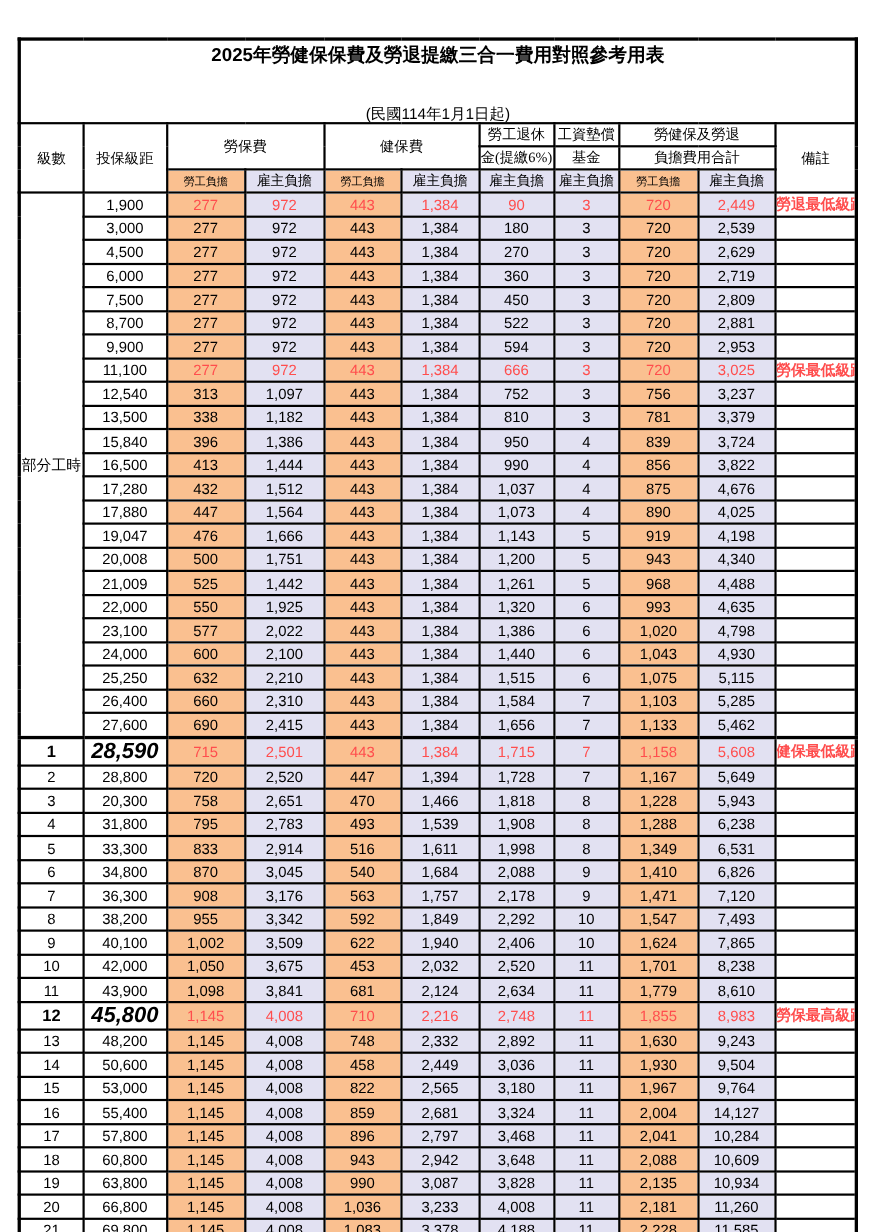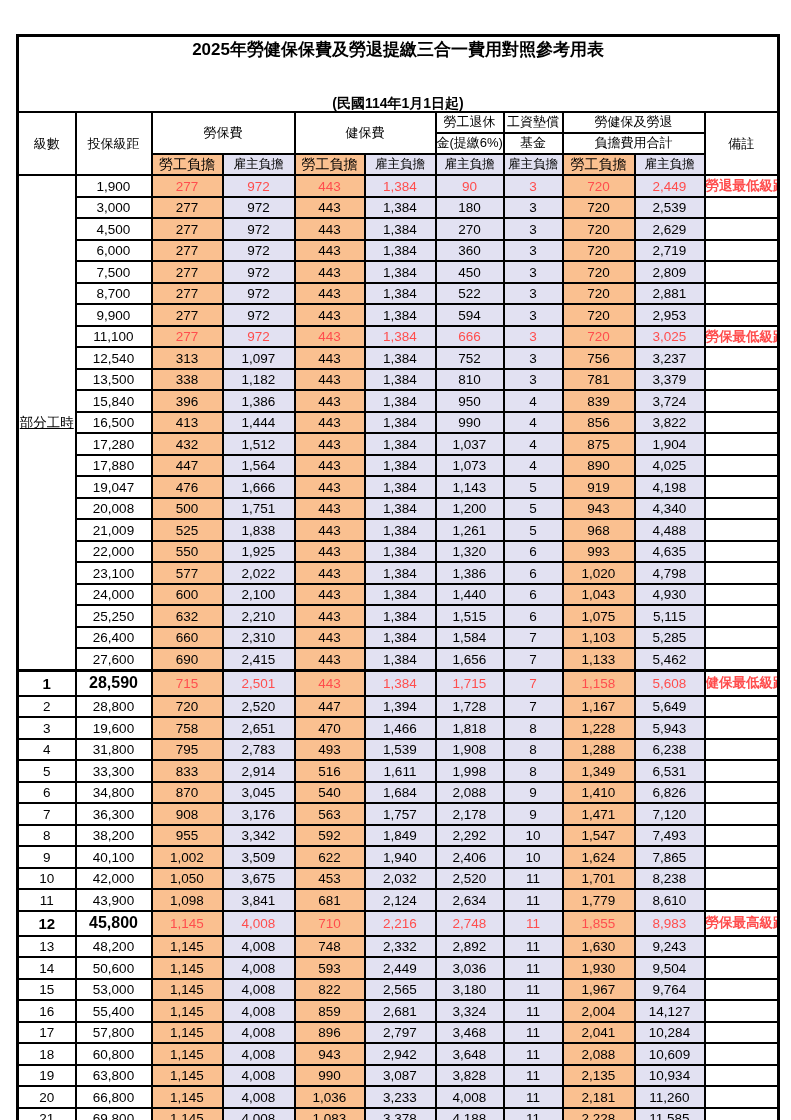--- a/index.html
+++ b/index.html
@@ -5,37 +5,37 @@
   :root{
     --emp:#FAC090; --empr:#E2E1F2; --red:#FF4D4D; --bd:#000;
   }
   html,body{margin:0;padding:0;background:#fff;}
   body{width:791px;height:1120px;font-family:"Liberation Sans","DejaVu Sans",sans-serif;color:#000;}
   .sheet{padding:34px 0 0 16px;}
   table{border-collapse:collapse;table-layout:fixed;width:761px;border:3px solid var(--bd);}
   td{border:2px solid var(--bd);padding:0;text-align:center;vertical-align:middle;overflow:hidden;white-space:nowrap;}
   .title-cell{height:50px;background:#fff;}
   .title{font-size:17px;font-weight:bold;line-height:1.5;}
-  .subtitle{font-size:14px;font-weight:bold;line-height:1.2;margin-top:32px;}
+  .subtitle{font-size:14px;font-weight:normal;line-height:1.2;margin-top:32px;}
   .h-cell{font-size:13px;height:19px;background:#fff;}
-  .h2line{line-height:1.15;}
-  .sub-emp{background:var(--emp);font-size:14px;height:19px;}
+  .h2line{line-height:1.15;font-family:Liberation Serif, serif;}
+  .sub-emp{background:var(--emp);font-size:10px;height:19px;}
   .sub-empr{background:var(--empr);font-size:12.5px;height:19px;}
   tr.data td{height:19.5px;font-size:13.5px;}
   tr.data td.emp{background:var(--emp);}
   tr.data td.empr{background:var(--empr);}
   tr.data td.level, tr.data td.bracket, tr.data td.note-cell{background:#fff;}
   td.bracket{font-size:14px;}
   td.note-cell{color:var(--red);font-weight:bold;font-size:10.5px;}
   tr.hl td.val{color:var(--red);}
   tr.emph td{height:23px;}
-  tr.emph td.bracket{font-weight:bold;font-size:16px;}
+  tr.emph td.bracket{font-weight:bold;font-size:20px;font-style:italic;}
   tr.emph td.level{font-weight:bold;font-size:15px;}
   tr.sep-top td{border-top:3px solid var(--bd);}
-  td.pt{font-size:13px;text-decoration:underline;}
+  td.pt{font-size:13px;}
 </style>
 </head>
 <body>
 
 <div class="sheet">
   <table>
     <colgroup>
       <col style="width:58px">
         <col style="width:76px">
       <col style="width:71px">
@@ -229,21 +229,21 @@
         </tr>
         <tr class="data">
           <td class="bracket">17,280</td>
           <td class="val emp">432</td>
           <td class="val empr">1,512</td>
           <td class="val emp">443</td>
           <td class="val empr">1,384</td>
           <td class="val empr">1,037</td>
           <td class="val empr">4</td>
           <td class="val emp">875</td>
-          <td class="val empr">1,904</td>
+          <td class="val empr">4,676</td>
           <td class="note-cell"></td>
         </tr>
         <tr class="data">
           <td class="bracket">17,880</td>
           <td class="val emp">447</td>
           <td class="val empr">1,564</td>
           <td class="val emp">443</td>
           <td class="val empr">1,384</td>
           <td class="val empr">1,073</td>
           <td class="val empr">4</td>
@@ -271,21 +271,21 @@
           <td class="val empr">1,384</td>
           <td class="val empr">1,200</td>
           <td class="val empr">5</td>
           <td class="val emp">943</td>
           <td class="val empr">4,340</td>
           <td class="note-cell"></td>
         </tr>
         <tr class="data">
           <td class="bracket">21,009</td>
           <td class="val emp">525</td>
-          <td class="val empr">1,838</td>
+          <td class="val empr">1,442</td>
           <td class="val emp">443</td>
           <td class="val empr">1,384</td>
           <td class="val empr">1,261</td>
           <td class="val empr">5</td>
           <td class="val emp">968</td>
           <td class="val empr">4,488</td>
           <td class="note-cell"></td>
         </tr>
         <tr class="data">
           <td class="bracket">22,000</td>
@@ -380,21 +380,21 @@
           <td class="val emp">447</td>
           <td class="val empr">1,394</td>
           <td class="val empr">1,728</td>
           <td class="val empr">7</td>
           <td class="val emp">1,167</td>
           <td class="val empr">5,649</td>
           <td class="note-cell"></td>
         </tr>
         <tr class="data">
           <td class="level">3</td>
-          <td class="bracket">19,600</td>
+          <td class="bracket">20,300</td>
           <td class="val emp">758</td>
           <td class="val empr">2,651</td>
           <td class="val emp">470</td>
           <td class="val empr">1,466</td>
           <td class="val empr">1,818</td>
           <td class="val empr">8</td>
           <td class="val emp">1,228</td>
           <td class="val empr">5,943</td>
           <td class="note-cell"></td>
         </tr>
@@ -526,21 +526,21 @@
           <td class="val empr">11</td>
           <td class="val emp">1,630</td>
           <td class="val empr">9,243</td>
           <td class="note-cell"></td>
         </tr>
         <tr class="data">
           <td class="level">14</td>
           <td class="bracket">50,600</td>
           <td class="val emp">1,145</td>
           <td class="val empr">4,008</td>
-          <td class="val emp">593</td>
+          <td class="val emp">458</td>
           <td class="val empr">2,449</td>
           <td class="val empr">3,036</td>
           <td class="val empr">11</td>
           <td class="val emp">1,930</td>
           <td class="val empr">9,504</td>
           <td class="note-cell"></td>
         </tr>
         <tr class="data">
           <td class="level">15</td>
           <td class="bracket">53,000</td>

